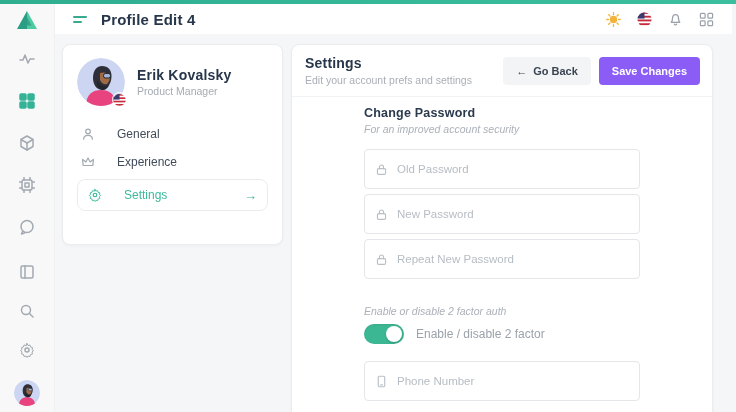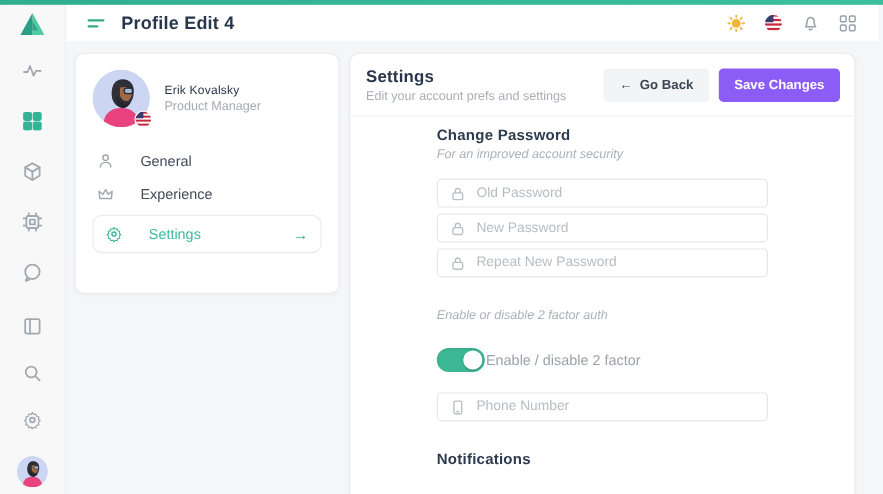--- a/index.html
+++ b/index.html
@@ -38,21 +38,21 @@
 
   .card { background:#fff; border:1px solid #ececee; border-radius:8px; box-shadow:0 1px 3px rgba(40,50,60,.04); }
 
   
   .profile-card { position:absolute; left:7px; top:10px; width:221px; height:201px; padding:13px 14px; }
   .profile-head { display:flex; align-items:center; gap:12px; }
   .avatar-wrap { position:relative; width:48px; height:48px; flex:0 0 auto; }
   .avatar-wrap .av { width:48px; height:48px; border-radius:50%; overflow:hidden; display:block; }
   .flag-badge { position:absolute; right:-2px; bottom:-1px; width:15px; height:15px; border-radius:50%;
     overflow:hidden; border:1px solid #fff; }
-  .p-name { font-size:10px; font-weight:400; color:#27364b; letter-spacing:.2px; }
+  .p-name { font-size:14px; font-weight:700; color:#27364b; letter-spacing:.2px; }
   .p-role { font-size:10.5px; color:#a5abb3; margin-top:2px; }
   .menu { margin-top:14px; }
   .menu-item { display:flex; align-items:center; gap:22px; padding:7px 4px; font-size:12px; color:#41initial4c5a; color:#414c5a; cursor:pointer; }
   .menu-item svg { width:14px; height:14px; stroke:#a3a9b1; fill:none; stroke-width:1.4; stroke-linecap:round; stroke-linejoin:round; flex:0 0 auto; }
   .menu-item.active { border:1px solid #e9ecef; border-radius:8px; padding:8px 10px; color:#3cb99c; margin-top:3px; }
   .menu-item.active svg { stroke:#3cb99c; }
   .menu-arrow { margin-left:auto; color:#35b397; font-size:13px; line-height:1; }
 
   
   .settings-card { position:absolute; left:236px; top:10px; width:422px; bottom:-8px;
@@ -64,28 +64,28 @@
   .btn { border:none; border-radius:4px; font-size:11px; font-family:"Liberation Sans",sans-serif;
     padding:8px 13px; cursor:pointer; display:flex; align-items:center; gap:6px; font-weight:700; }
   .btn-ghost { background:#f3f4f6; color:#3a4452; }
   .btn-primary { background:#8b5cf6; color:#ffffff; }
 
   .panel-body { flex:1; display:flex; flex-direction:column; align-items:center; padding-top:9px; }
   .form-col { width:276px; }
   .sec-title { font-size:12.5px; font-weight:700; color:#2b3a4d; letter-spacing:.2px; }
   .sec-sub { font-size:10.5px; color:#abb1b9; margin-top:3px;font-style:italic; }
   .fields { margin-top:14px; display:flex; flex-direction:column; gap:5px; }
-  .input-box { display:flex; align-items:center; gap:9px; height:24px; padding:0 10px;
+  .input-box { display:flex; align-items:center; gap:9px; height:40px; padding:0 10px;
     border:1px solid #e4e6e9; border-radius:4px; background:#fff; }
   .input-box svg { width:13px; height:13px; stroke:#b9bfc6; fill:none; stroke-width:1.4; stroke-linecap:round; stroke-linejoin:round; flex:0 0 auto; }
   .input-box input { border:none; outline:none; flex:1; font-size:11.5px; color:#4a5563; background:transparent; font-family:"Liberation Sans",sans-serif; }
   .input-box input::placeholder { color:#b7bdc4; }
 
   .sec-2fa { margin-top:26px; }
-  .toggle-row { display:flex; align-items:center; gap:1px; margin-top:21px; }
+  .toggle-row { display:flex; align-items:center; gap:12px; margin-top:7px; }
   .toggle { width:40px; height:20px; border-radius:10px; background:#3cb794; position:relative; cursor:pointer;
     box-shadow:inset 0 1px 2px rgba(0,0,0,.08); flex:0 0 auto; }
   .toggle .knob { position:absolute; top:2px; right:2px; width:16px; height:16px; border-radius:50%;
     background:#fff; box-shadow:0 1px 2px rgba(0,0,0,.2); }
   .toggle-label { font-size:12px; color:#9ba2aa; }
   .phone-field { margin-top:17px; }
   .sec-notif { margin-top:25px; }
 </style>
 </head>
 <body>

